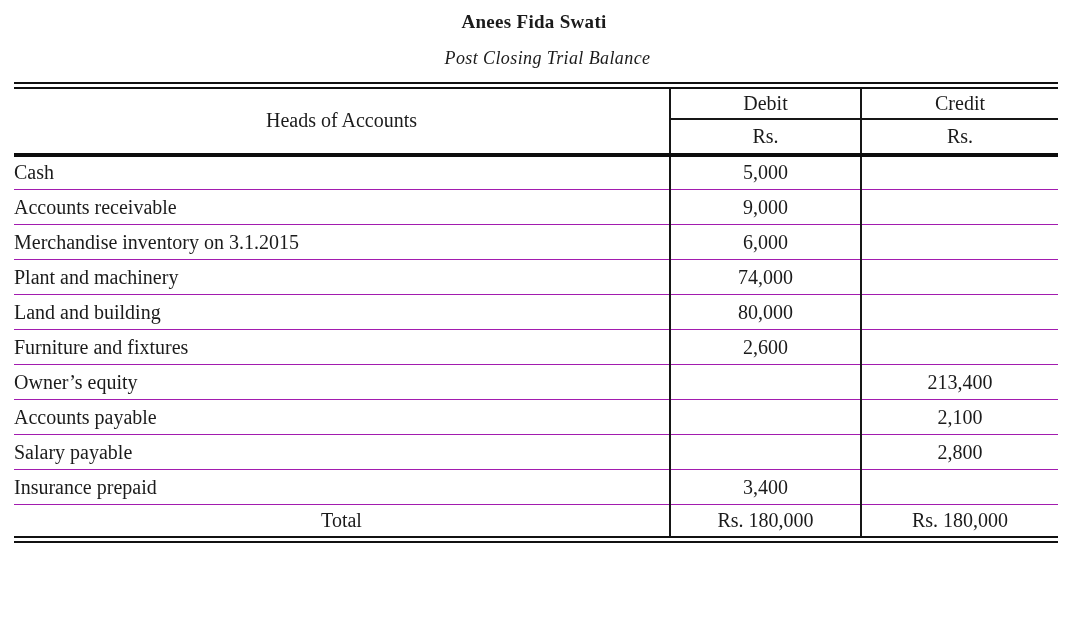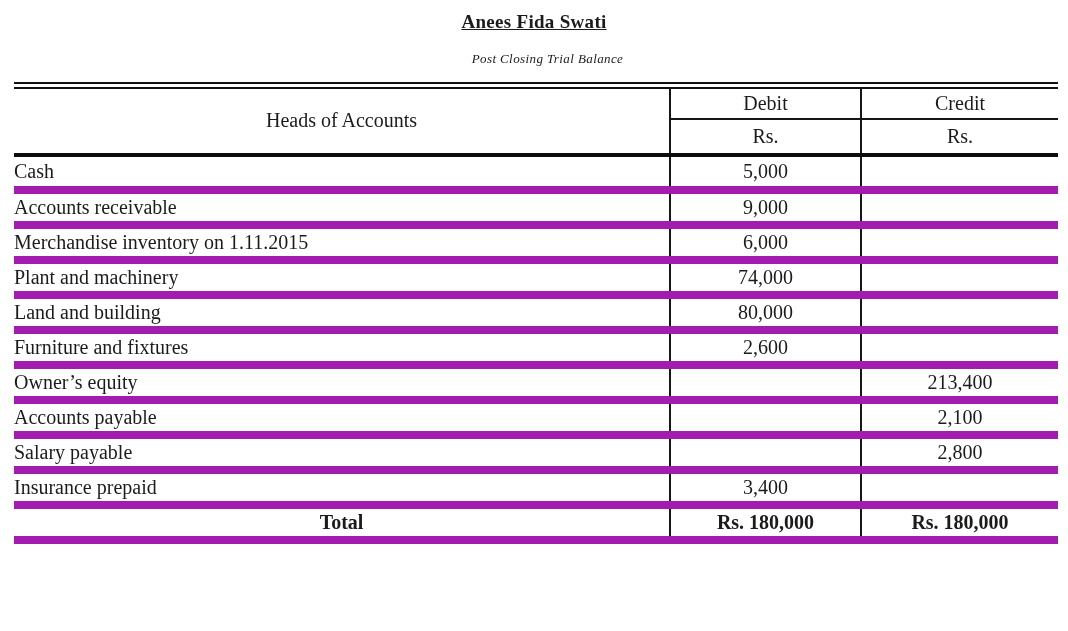--- a/index.html
+++ b/index.html
@@ -6,22 +6,22 @@
   html, body { margin: 0; padding: 0; }
   body {
     width: 1068px;
     height: 631px;
     background: #ffffff;
     color: #1b1b1b;
     font-family: "Liberation Serif", serif;
     overflow: hidden;
   }
   .doc-header { text-align: center; padding-top: 11px; }
-  .company-name { font-size: 19px; font-weight: bold; line-height: 21px; letter-spacing: 0.3px; text-decoration: underline; }
-  .doc-title { font-size: 13px; font-style: italic; margin-top: 16px; line-height: 21px; letter-spacing: 0.4px; padding-left: 27px; }
+  .company-name { font-size: 19px; font-weight: bold; line-height: 21px; letter-spacing: 0.3px; }
+  .doc-title { font-size: 18px; font-style: italic; margin-top: 16px; line-height: 21px; letter-spacing: 0.4px; padding-left: 27px; }
   .doc-date { font-size: 19px; margin-top: 16px; line-height: 21px; }
   .doc-date sup { font-size: 12px; line-height: 0; }
 
   table.tb {
     margin: 13px 0 0 14px;
     width: 1044px;
     border-collapse: collapse;
     table-layout: fixed;
     border-top: 7px double #111111;
     border-bottom: 7px double #111111;
@@ -41,26 +41,26 @@
     height: 33px;
     border-bottom: 2px solid #161616;
   }
   .head-rs {
     font-weight: bold;
     text-align: center;
     height: 36px;
     border-bottom: 4px solid #0d0d0d;
   }
 
-  .tb tbody td { height: 35px; border-bottom: 8px solid #a21caf; }
+  .tb tbody td { height: 35px; border-bottom: 1px solid #a21caf; }
   .acct { text-align: left; padding-left: 16px; }
   .amt { text-align: center; border-radius: 13px; }
   .row-last td { border-bottom: 4px solid #0d0d0d; }
 
-  .total-row td { font-weight: bold; height: 36px; border-bottom: 0; }
+  .total-row td { font-weight: normal; height: 36px; border-bottom: 0; }
   .total-label { text-align: center; }
 </style>
 </head>
 <body>
 
 <div class="page">
 
   <div class="doc-header">
     <div class="company-name">Anees Fida Swati</div>
     <div class="doc-title">Post Closing Trial Balance</div>
@@ -88,21 +88,21 @@
         <td class="acct">Cash</td>
         <td class="amt vline">5,000</td>
         <td class="amt vline"></td>
       </tr>
       <tr>
         <td class="acct">Accounts receivable</td>
         <td class="amt vline">9,000</td>
         <td class="amt vline"></td>
       </tr>
       <tr>
-        <td class="acct">Merchandise inventory on 1.11.2015</td>
+        <td class="acct">Merchandise inventory on 3.1.2015</td>
         <td class="amt vline">6,000</td>
         <td class="amt vline"></td>
       </tr>
       <tr>
         <td class="acct">Plant and machinery</td>
         <td class="amt vline">74,000</td>
         <td class="amt vline"></td>
       </tr>
       <tr>
         <td class="acct">Land and building</td>

